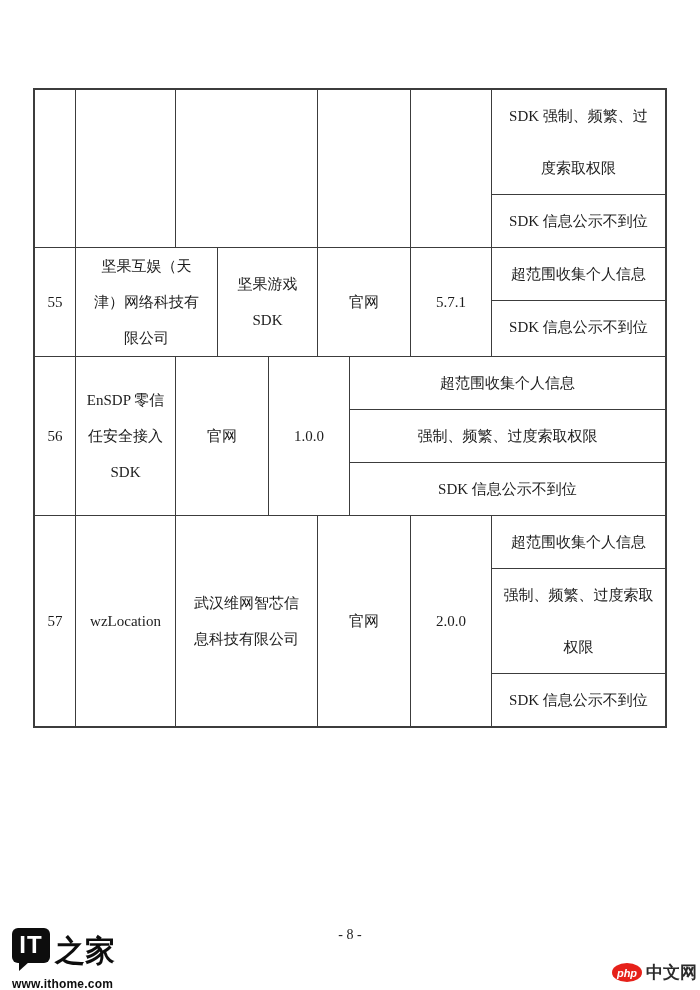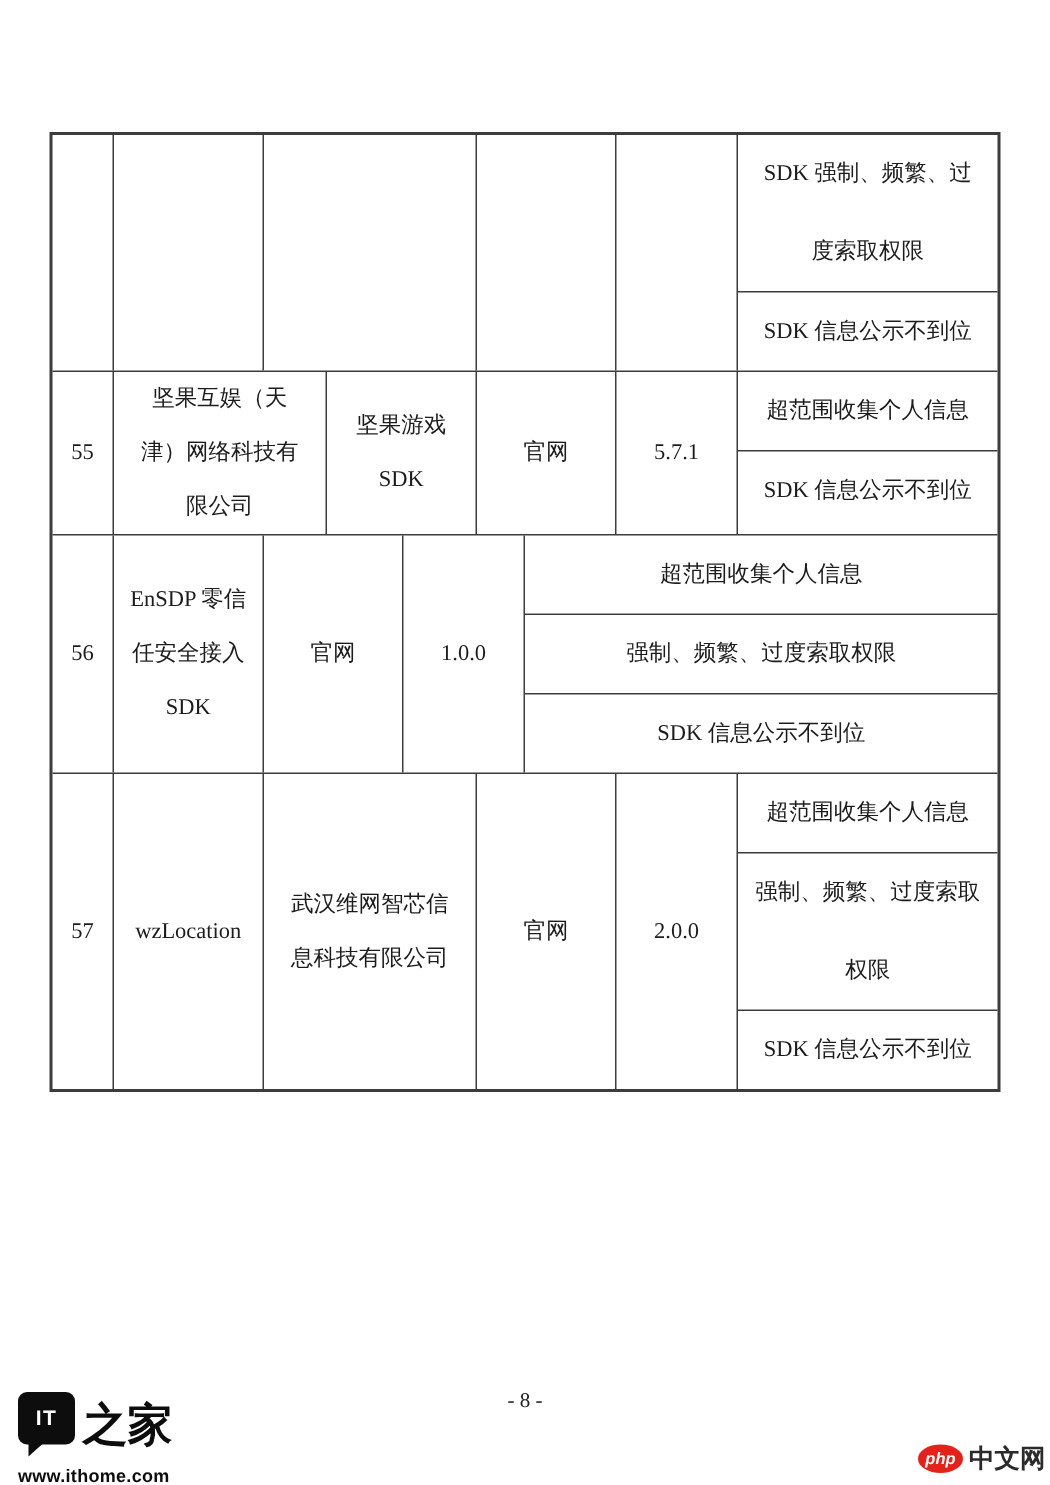--- a/index.html
+++ b/index.html
@@ -35,21 +35,21 @@
   .page-number{
     position:absolute;top:927px;left:0;width:100%;
     text-align:center;font-size:14px;color:#1c1c1c;
   }
   .ithome{position:absolute;left:12px;top:920px;width:120px;color:#0d0d0d;}
   .ithome-top{display:flex;align-items:center;}
   .it-bubble{
     position:relative;width:38px;height:35px;background:#0d0d0d;border-radius:6px;
     display:flex;align-items:center;justify-content:center;
     color:#ffffff;font-family:"Liberation Sans","DejaVu Sans",sans-serif;
-    font-weight:bold;font-size:14px;letter-spacing:1px;
+    font-weight:bold;font-size:24px;letter-spacing:1px;
   }
   .it-bubble::after{
     content:"";position:absolute;left:7px;bottom:-8px;width:0;height:0;
     border-top:9px solid #0d0d0d;border-right:10px solid transparent;
   }
   .it-suffix{
     font-size:30px;font-weight:bold;margin-left:5px;line-height:38px;
     font-family:"Liberation Serif","DejaVu Serif",serif;
     margin-top:12px;
   }

